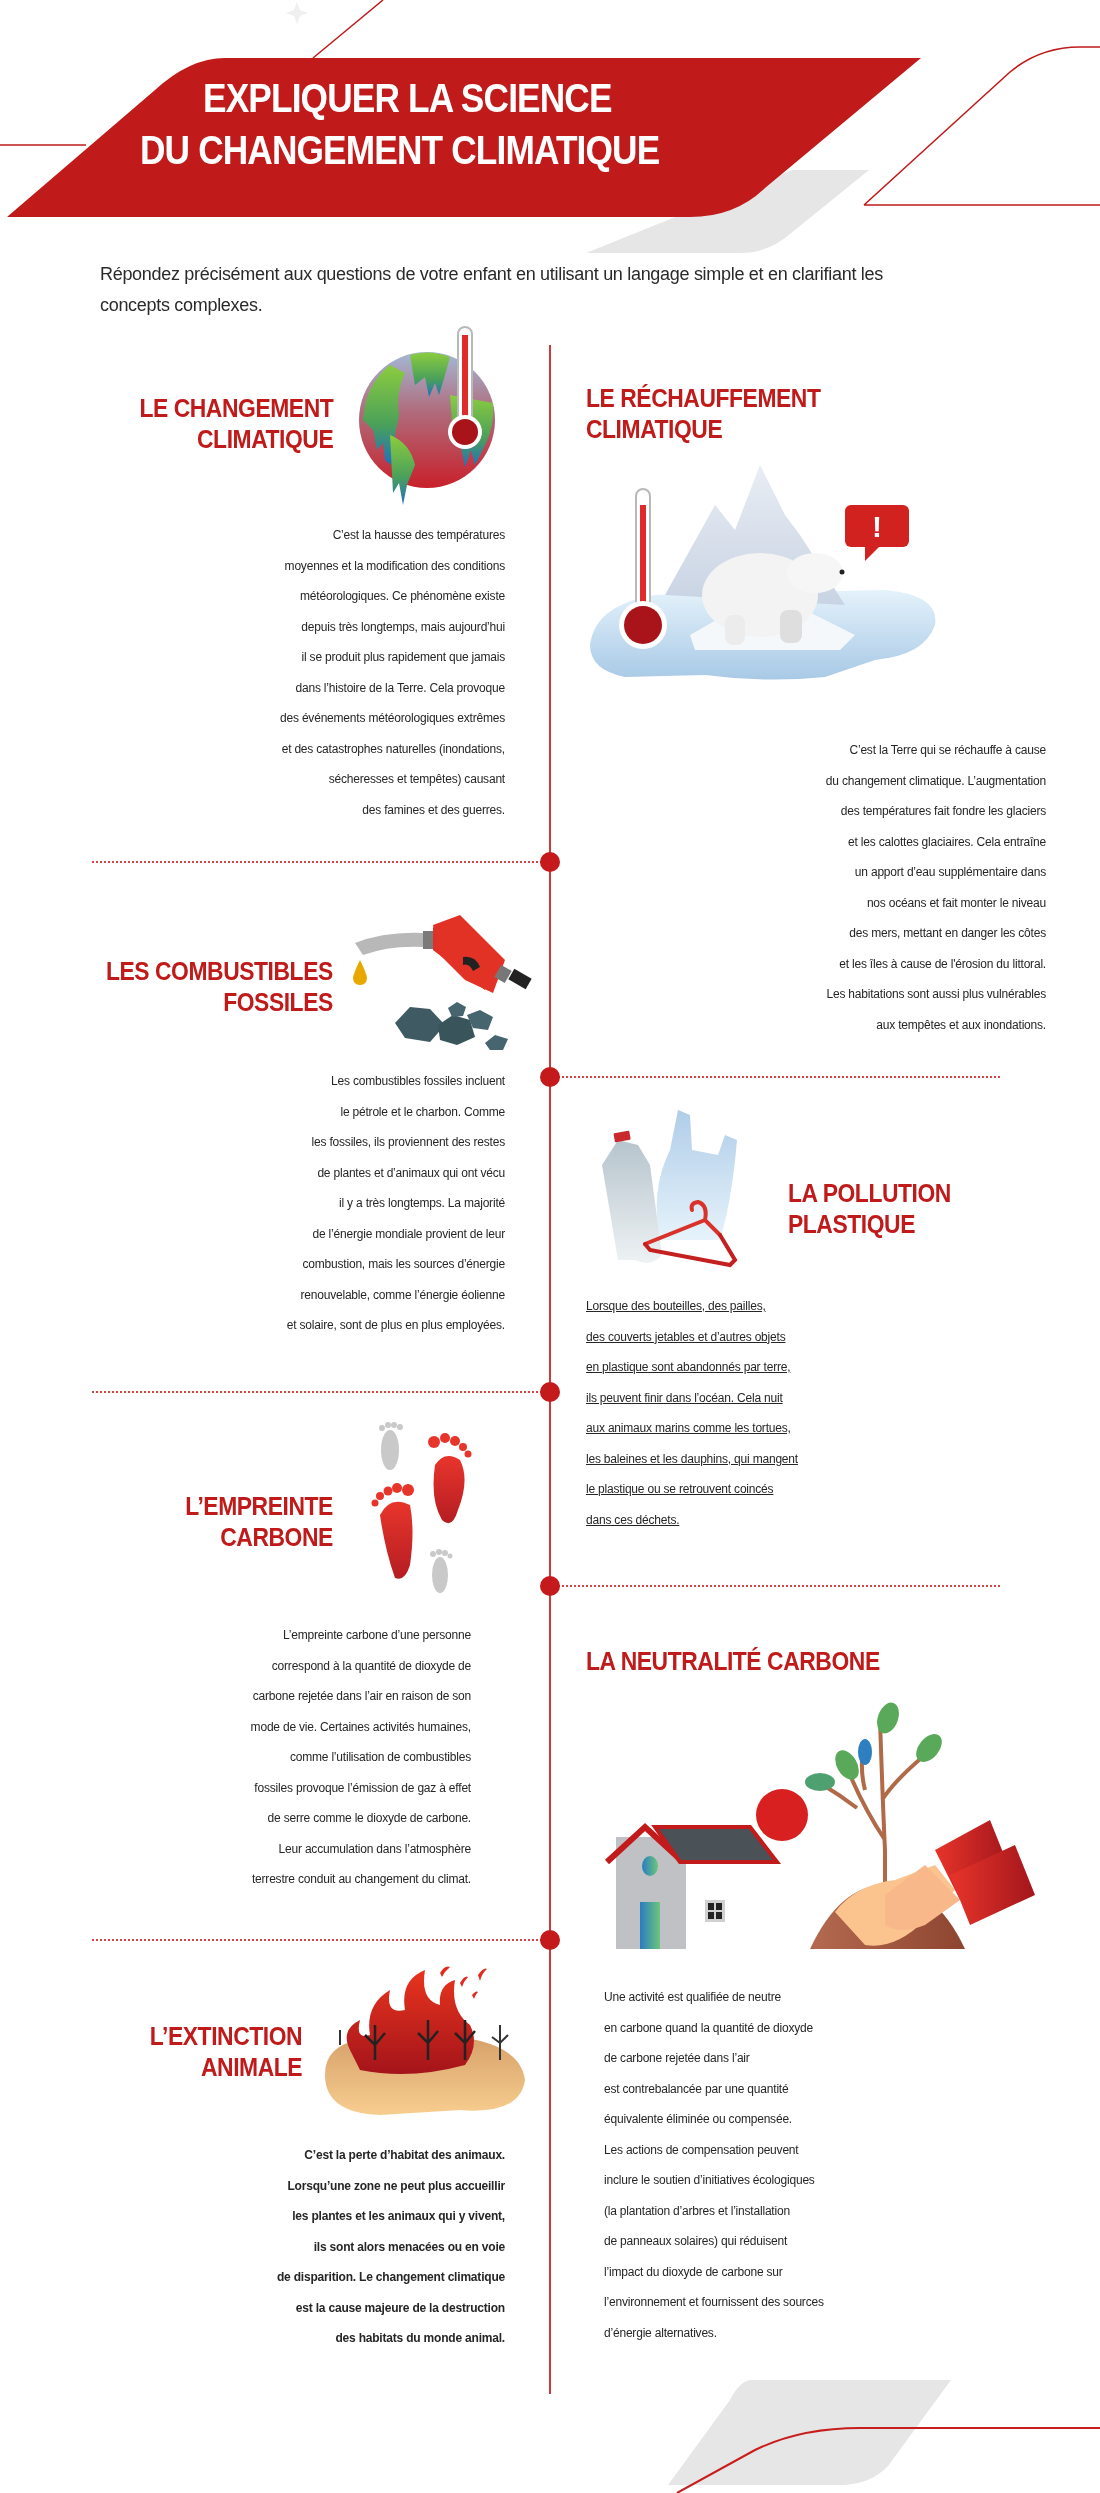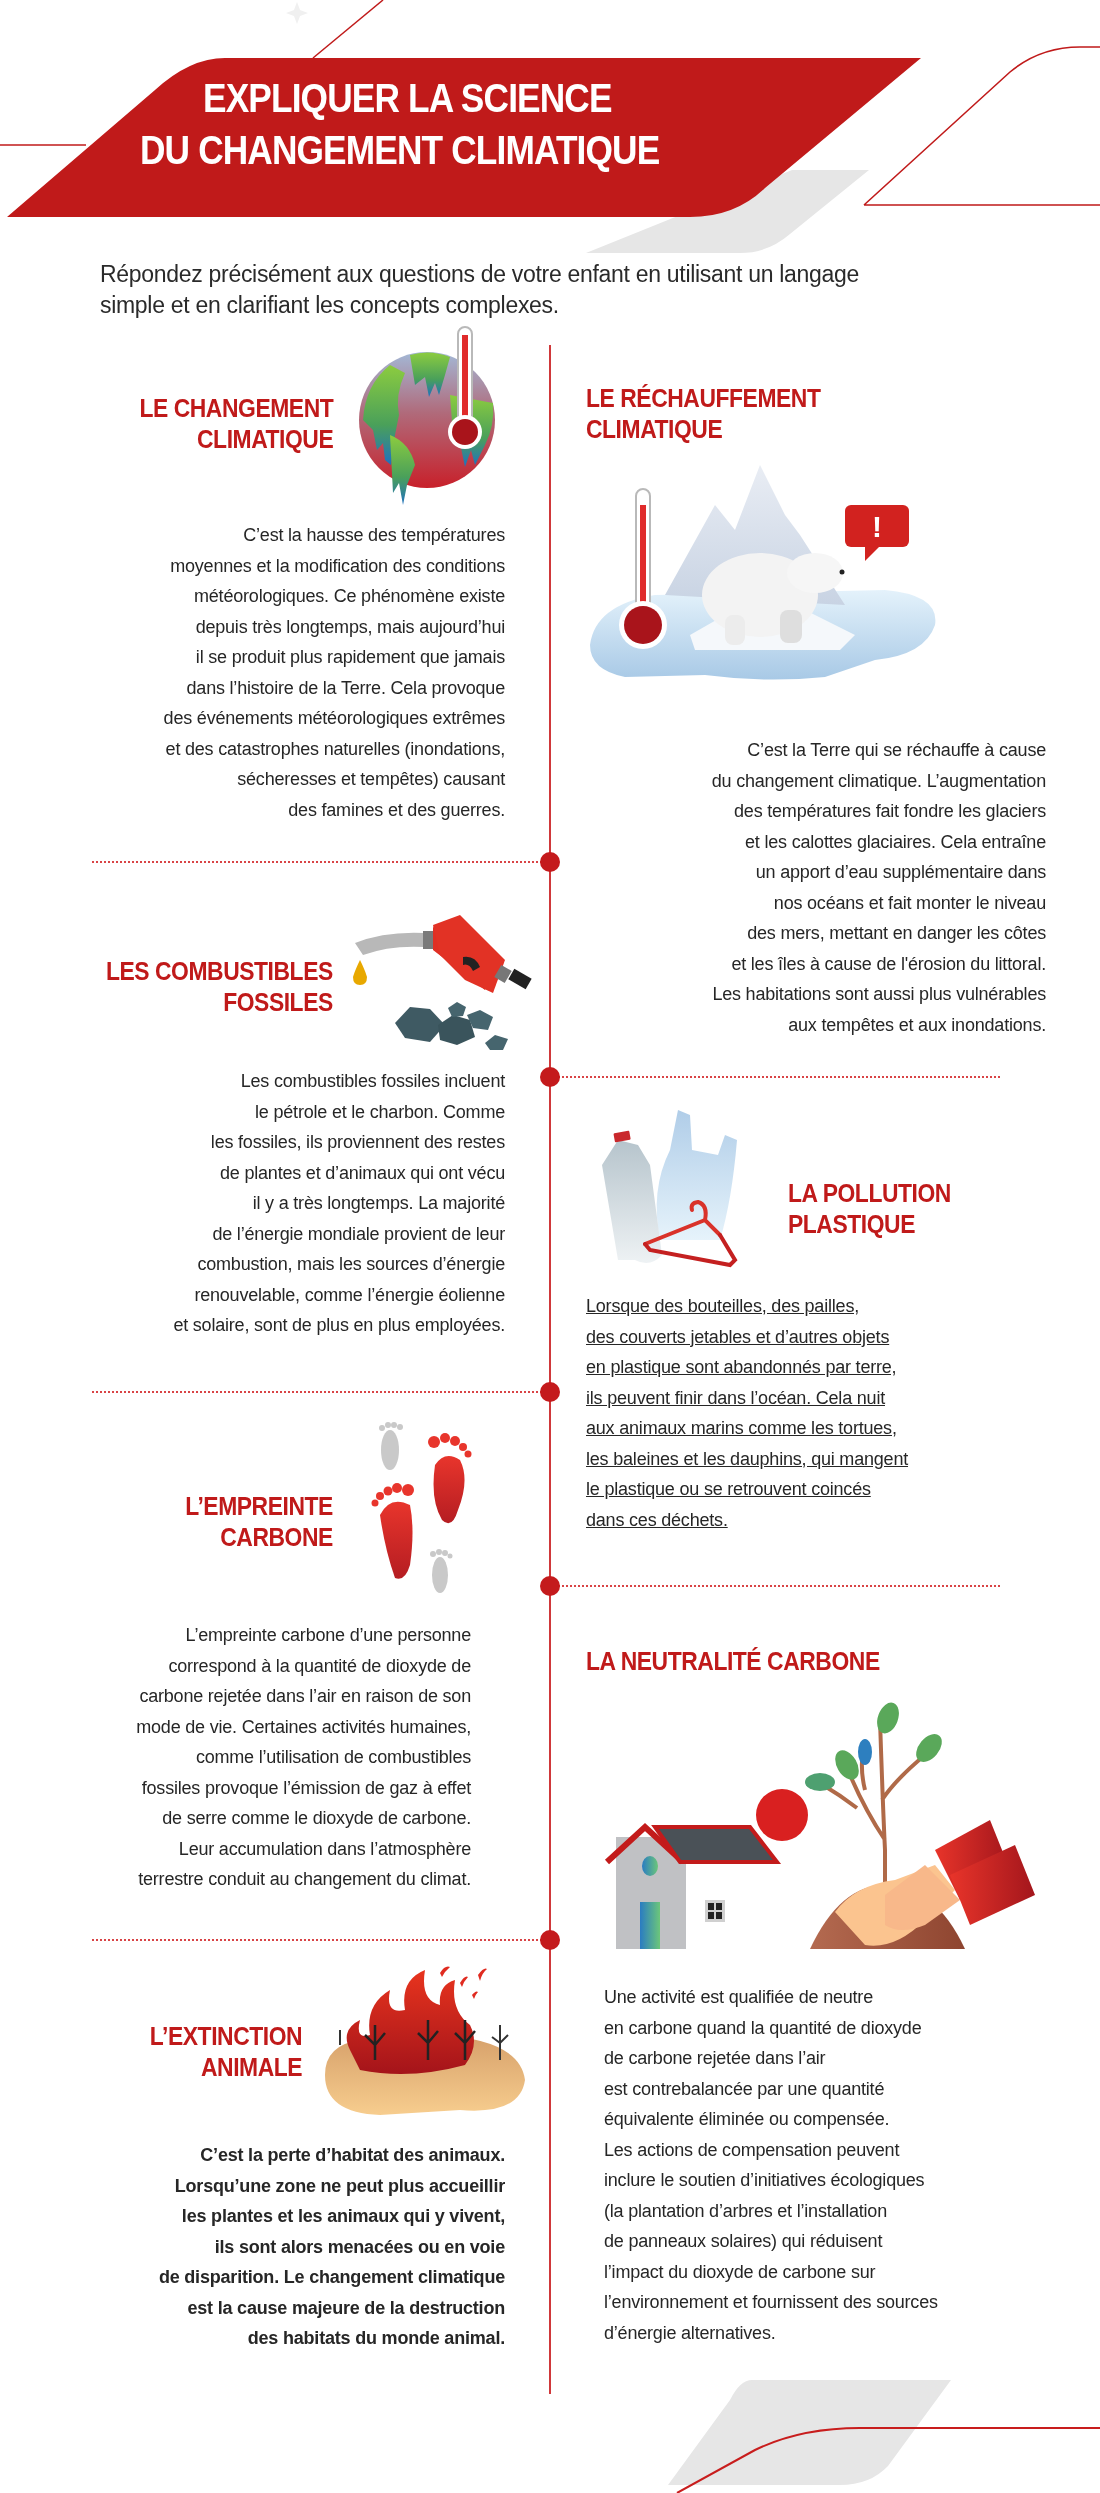--- a/index.html
+++ b/index.html
@@ -3,27 +3,27 @@
 <meta charset="utf-8">
 <style>
   html, body { margin: 0; padding: 0; background: #ffffff; }
   body { width: 1100px; height: 2493px; position: relative; overflow: hidden;
          font-family: "Liberation Sans", sans-serif; color: #1e1e1e; }
   .abs { position: absolute; }
   svg.deco { position: absolute; left: 0; top: 0; }
   .banner-text { position: absolute; color: #fff; font-family: "Liberation Sans", sans-serif;
     font-weight: bold; font-size: 41px; line-height: 48px; letter-spacing: -1px;
     transform: scaleX(0.86); transform-origin: left top; white-space: nowrap; }
-  .intro { position: absolute; left: 100px; top: 259px; width: 820px; font-size: 23px;
+  .intro { position: absolute; left: 100px; top: 259px; width: 820px; font-size: 18px;
     line-height: 31px; color: #2a2a2a; letter-spacing: -0.3px; }
   .sec-title { position: absolute; color: #c01a1a; font-weight: bold; font-size: 26px;
     line-height: 31px; letter-spacing: -0.5px; white-space: nowrap; }
   .sec-title.left { text-align: right; transform: scaleX(0.88); transform-origin: right top; }
   .sec-title.right { text-align: left; transform: scaleX(0.88); transform-origin: left top; }
-  .sec-text { position: absolute; font-size: 18px; line-height: 30.5px; color: #262626;
+  .sec-text { position: absolute; font-size: 12px; line-height: 30.5px; color: #262626;
     letter-spacing: -0.2px; white-space: pre-line; }
   .sec-text.left { text-align: right; }
   .sec-text.right { text-align: left; }
   .timeline-line { position: absolute; left: 549px; top: 345px; width: 2px; height: 2049px; background: #d0383a; }
   .dot { position: absolute; width: 20px; height: 20px; border-radius: 50%; background: #c41a1c; }
   .divider { position: absolute; height: 0; border-top: 2px dotted #d94446; }
 </style>
 </head>
 <body>
 

